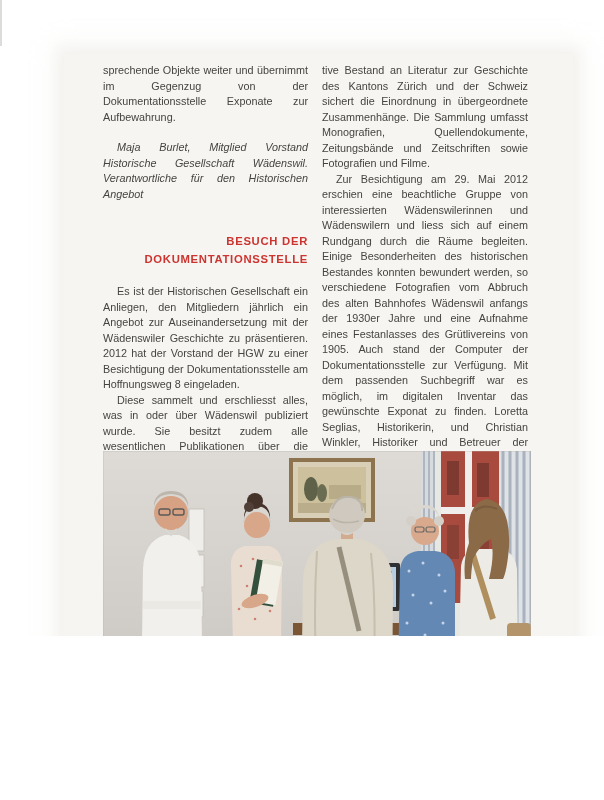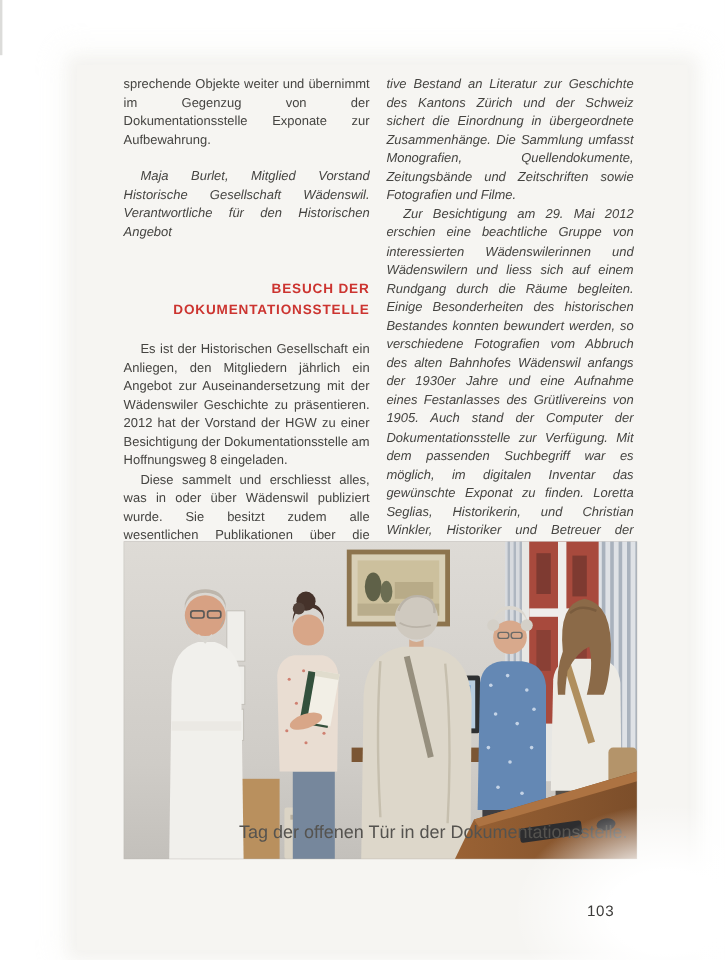--- a/index.html
+++ b/index.html
@@ -5,39 +5,39 @@
   :root{
     --heading-red:#cc3430;
     --body-text:#454441;
     --paper:#f6f5f2;
   }
   html,body{margin:0;padding:0;}
   body{
     width:604px;height:800px;overflow:hidden;background:#ffffff;
     font-family:"Liberation Sans","DejaVu Sans",sans-serif;
   }
-  .stage{position:relative;width:604px;height:800px;background:#ffffff;overflow:hidden;}
+  .stage{position:relative;width:604px;height:636px;background:#ffffff;overflow:hidden;}
   .scan-edge{position:absolute;left:0;top:0;width:2px;height:46px;background:#dcdcda;}
   .paper{
     position:absolute;left:64px;top:54px;width:509px;height:738px;
     background:var(--paper);
     box-shadow:0 0 12px 6px #f3f2ef, 0 0 24px 14px rgba(246,245,242,.55);
   }
   .curl{
     position:absolute;left:430px;top:672px;width:230px;height:160px;
     background:radial-gradient(ellipse at 55% 55%, #ffffff 28%, rgba(255,255,255,0) 72%);
     pointer-events:none;
   }
   .col{
     position:absolute;top:63px;width:205px;
     font-size:10.8px;line-height:15.5px;color:var(--body-text);
     text-align:justify;
   }
   .col-left{left:103px;}
-  .col-right{left:322px;width:206px;font-style:italic;}
+  .col-right{left:322px;width:206px;}
   .col p{margin:0;}
   .p-gap{margin-bottom:15px !important;}
   .indent{text-indent:14px;}
   .byline{font-style:italic;text-indent:14px;margin-bottom:31px !important;}
   .section-heading{
     font-weight:bold;color:var(--heading-red);
     font-size:11.3px;line-height:17.5px;letter-spacing:0.7px;
     margin:0 0 16px 0;text-align:right;
   }
   .photo{

